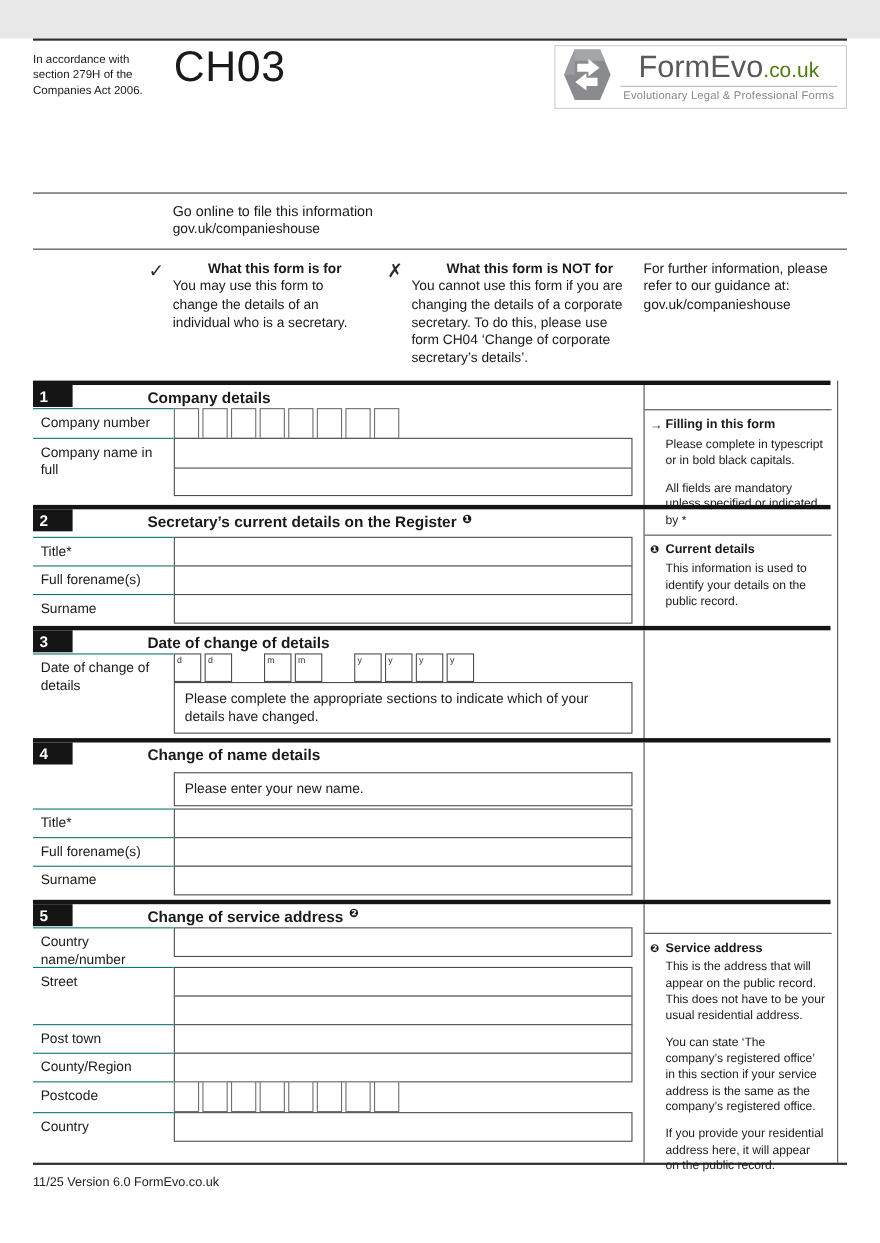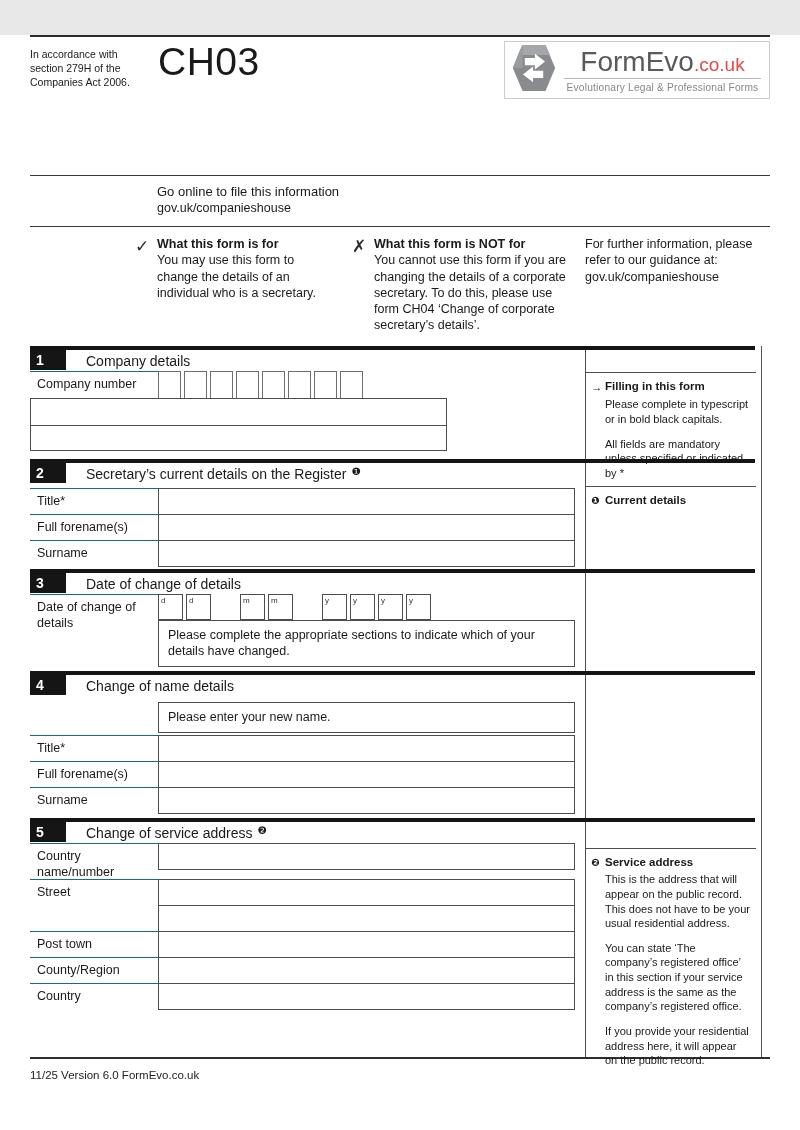--- a/index.html
+++ b/index.html
@@ -13,45 +13,45 @@
   .legal { width:118px; font-size:10.5px; line-height:1.35; padding-top:10px; }
   .titleblock { flex:1; padding-left:10px; padding-top:5px; }
   .formcode { font-size:39px; line-height:1; letter-spacing:.5px; }
   .formtitle { font-size:17px; margin-top:4px; }
   .logo { width:266px; height:58px; border:1px solid #cbcdce; box-sizing:border-box; margin-top:4px;
           display:flex; align-items:center; padding:3px 8px 3px 6px; }
   .hexicon { margin-right:7px; flex:none; }
   .logotext { flex:1; }
   .brandline { display:flex; align-items:baseline; border-bottom:1px solid #b5b7b9; padding-bottom:2px; justify-content:center; }
   .brand { font-size:28px; color:#595a5c; line-height:1; }
-  .domain { font-size:19px; color:#ef4444; }
+  .domain { font-size:19px; color:#4d7c0f; }
   .tagline { font-size:10.2px; color:#85878a; text-align:center; padding-top:3px; letter-spacing:.2px; white-space:nowrap; }
   
   .goonline { border-top:1px solid #3a3a3a; height:51px; box-sizing:border-box; padding:8px 0 0 127px; }
   .go-title { font-weight:normal; font-size:13px; }
   .go-url { font-size:12.5px; margin-top:2px; }
   
   .usage { border-top:1px solid #3a3a3a; height:120px; box-sizing:border-box; display:flex; padding-top:9px; font-size:12.5px; line-height:1.3; }
   .uspacer { width:105px; flex:none; }
   .ucol { display:flex; box-sizing:border-box; }
   .ucol.c1 { width:217px; }
   .ucol.c2 { width:233px; }
   .uicon { width:22px; flex:none; font-size:17px; font-weight:bold; color:#2b2b2b; }
   .utext { flex:1; padding-right:14px; }
-  .utitle { font-weight:bold; }
+  .utitle { font-weight:bold;margin-left:32px; }
   .ucol3 { width:170px; box-sizing:border-box; }
   
   .formbody { position:relative; border-bottom:2px solid #2e2e2e; }
   .rightline { position:absolute; left:731px; top:0; bottom:0; width:1px; background:#555; }
   .sec { position:relative; box-sizing:border-box; }
   .sbar { height:4px; background:#151515; width:725px; }
   .shead { height:21px; position:relative; display:flex; align-items:center; }
   .snum { position:absolute; left:0; top:0; width:36px; height:20px; background:#151515; color:#fff;
           font-weight:bold; font-size:14px; display:flex; align-items:center; padding-left:6px; box-sizing:border-box; }
-  .stitle { margin-left:56px; font-weight:normal; font-size:14px; }
+  .stitle { margin-left:104px; font-weight:bold; font-size:14px; }
   .refmark { font-family:"DejaVu Sans",sans-serif; font-size:10.5px; vertical-align:4px; margin-left:5px; }
   .rows { width:545px; }
   .row { display:flex; }
   .row + .row { margin-top:-1px; }
   .lbl { width:128px; flex:none; box-sizing:border-box; border-top:1px solid #0f766e; font-size:12.5px;
          padding:5px 10px 0 7px; line-height:1.25; }
   .lbl.nob { border-top:none; }
   .fld { width:417px; box-sizing:border-box; border:1px solid #4d4d4d; height:27px; background:#fff; }
   .fld.h2 { height:53px; position:relative; }
   .fld.h2::after { content:""; position:absolute; left:0; right:0; top:26px; border-top:1px solid #4d4d4d; }
@@ -146,20 +146,21 @@
               <span class="cbox"></span>
               <span class="cbox"></span>
               <span class="cbox"></span>
               <span class="cbox"></span>
               <span class="cbox"></span>
               <span class="cbox"></span>
               <span class="cbox"></span>
           </div>
         </div>
         <div class="row">
+          <div class="lbl">Company name in full</div>
           <div class="fld h2"></div>
         </div>
       </div>
       <div class="notecol">
         <div class="notebox" style="margin-top:22px">
           <div class="notetitle">
             <span class="nmark arrow">→</span>
             <span>Filling in this form</span>
           </div>
           <p>Please complete in typescript or in bold black capitals.</p>
@@ -187,20 +188,21 @@
           <div class="lbl">Surname</div>
           <div class="fld"></div>
         </div>
       </div>
       <div class="notecol">
         <div class="notebox" style="margin-top:23px">
           <div class="notetitle">
             <span class="nmark">❶</span>
             <span>Current details</span>
           </div>
+          <p>This information is used to identify your details on the public record.</p>
         </div>
       </div>
     </section>
 
     <section class="sec" style="height:102px">
       <div class="sbar"></div>
       <div class="shead">
         <span class="snum">3</span>
         <span class="stitle">Date of change of details</span>
       </div>
@@ -286,20 +288,33 @@
           <div class="lbl nob"></div>
           <div class="fld"></div>
         </div>
         <div class="row">
           <div class="lbl">Post town</div>
           <div class="fld"></div>
         </div>
         <div class="row">
           <div class="lbl">County/Region</div>
           <div class="fld"></div>
+        </div>
+        <div class="row" style="height:29px">
+          <div class="lbl">Postcode</div>
+          <div class="boxesrow">
+            <span class="cbox"></span>
+              <span class="cbox"></span>
+              <span class="cbox"></span>
+              <span class="cbox"></span>
+              <span class="cbox"></span>
+              <span class="cbox"></span>
+              <span class="cbox"></span>
+              <span class="cbox"></span>
+          </div>
         </div>
         <div class="row">
           <div class="lbl">Country</div>
           <div class="fld"></div>
         </div>
       </div>
       <div class="notecol">
         <div class="notebox" style="margin-top:26px">
           <div class="notetitle">
             <span class="nmark">❷</span>

